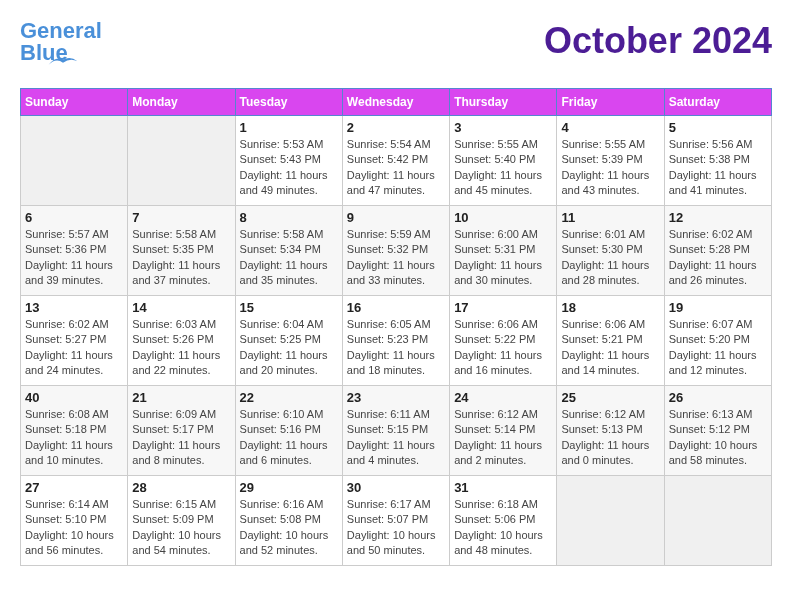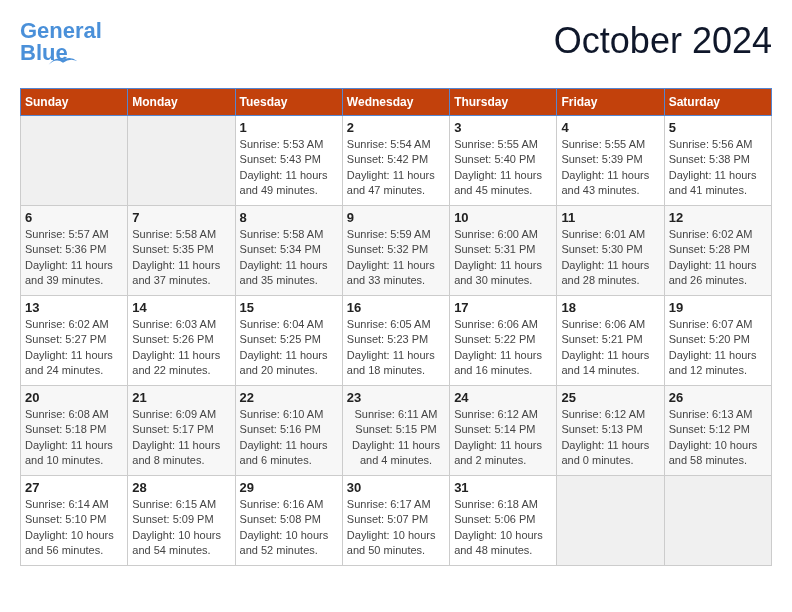--- a/index.html
+++ b/index.html
@@ -34,34 +34,34 @@
       width: 40px;
       height: 18px;
       margin-left: 48px;
       margin-top: -2px;
     }
     .title-block {
       text-align: right;
     }
     .month-title {
       font-size: 36px;
-      font-weight: normal;
-      color: #0f172a;
+      font-weight: bold;
+      color: #4c1d95;
     }
     .location {
       font-size: 15px;
       color: #555;
     }
     table {
       width: 100%;
       border-collapse: collapse;
       table-layout: fixed;
     }
     thead tr th {
-      background-color: #c2410c;
+      background-color: #d946ef;
       color: #fff;
       font-size: 12px;
       font-weight: bold;
       padding: 6px 4px;
       text-align: left;
       border: 1px solid #5585d0;
     }
     tbody tr td {
       vertical-align: top;
       border: 1px solid #ccc;
@@ -239,40 +239,40 @@
         </td>
         <td>
           <span class="day-number">19</span>
           <div class="day-info" style="white-space: pre-line;">Sunrise: 6:07 AM
 Sunset: 5:20 PM
 Daylight: 11 hours and 12 minutes.</div>
         </td>
       </tr>
       <tr>
         <td>
-          <span class="day-number">20</span>
+          <span class="day-number">40</span>
           <div class="day-info" style="white-space: pre-line;">Sunrise: 6:08 AM
 Sunset: 5:18 PM
 Daylight: 11 hours and 10 minutes.</div>
         </td>
         <td>
           <span class="day-number">21</span>
           <div class="day-info" style="white-space: pre-line;">Sunrise: 6:09 AM
 Sunset: 5:17 PM
 Daylight: 11 hours and 8 minutes.</div>
         </td>
         <td>
           <span class="day-number">22</span>
           <div class="day-info" style="white-space: pre-line;">Sunrise: 6:10 AM
 Sunset: 5:16 PM
 Daylight: 11 hours and 6 minutes.</div>
         </td>
         <td>
           <span class="day-number">23</span>
-          <div class="day-info" style="white-space: pre-line; text-align: center;">Sunrise: 6:11 AM
+          <div class="day-info" style="white-space: pre-line;">Sunrise: 6:11 AM
 Sunset: 5:15 PM
 Daylight: 11 hours and 4 minutes.</div>
         </td>
         <td>
           <span class="day-number">24</span>
           <div class="day-info" style="white-space: pre-line;">Sunrise: 6:12 AM
 Sunset: 5:14 PM
 Daylight: 11 hours and 2 minutes.</div>
         </td>
         <td>

